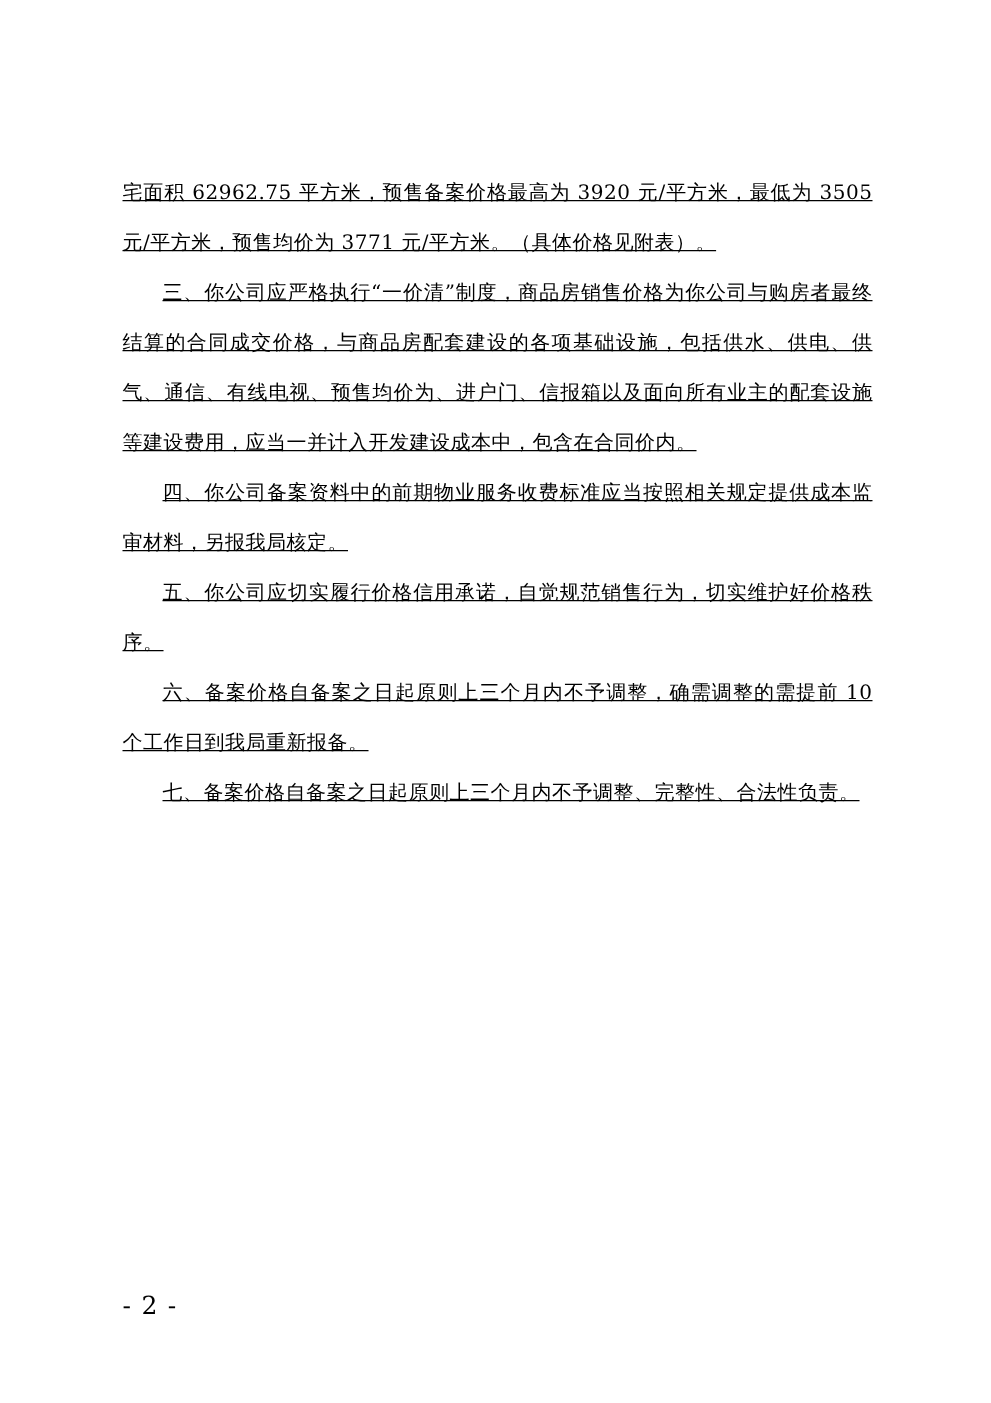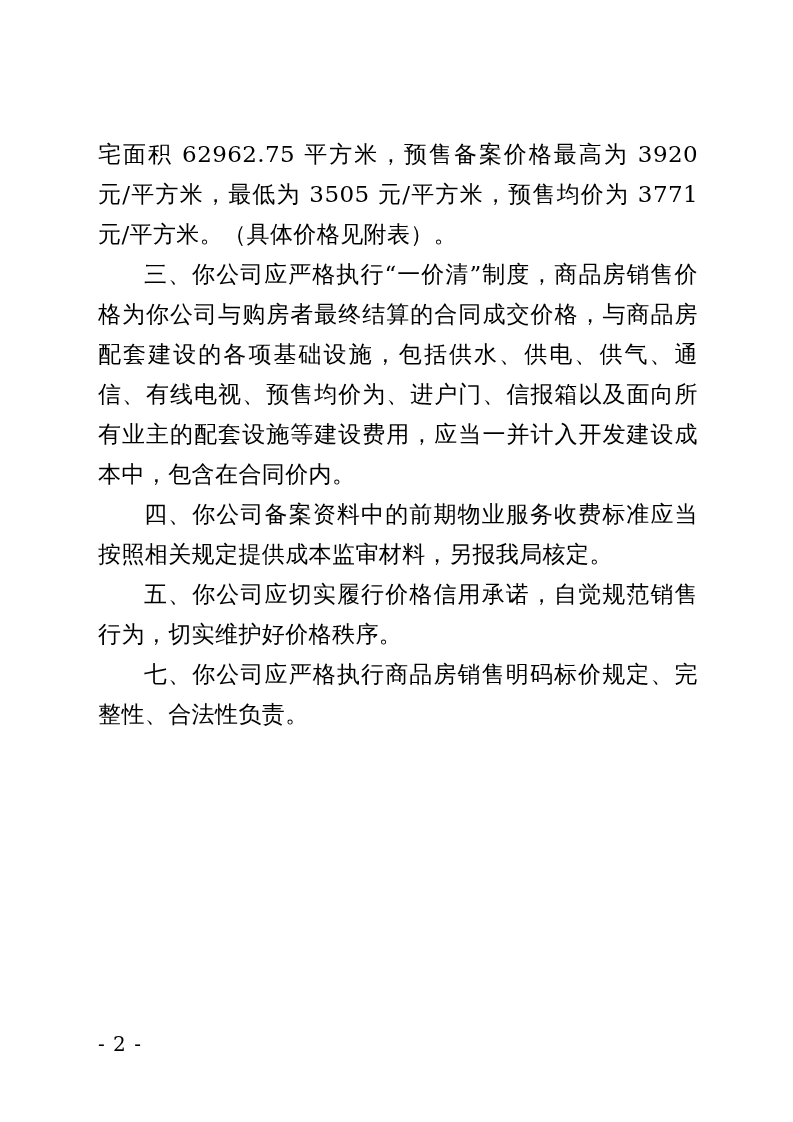--- a/index.html
+++ b/index.html
@@ -23,27 +23,28 @@
     height: 1122px;
     background: #ffffff;
   }
   .body-text {
     position: absolute;
     left: 98px;
     top: 134px;
     width: 600px;
   }
   .para {
-    font-size: 23px;
+    font-size: 16px;
     line-height: 40px;
     letter-spacing: 0.4px;
     text-align: justify;
     text-justify: inter-ideograph;
     margin: 0 0 0 0;
     word-break: break-all;
+    text-decoration: underline;
   }
   .para.indent {
     text-indent: 2em;
   }
   .footer {
     position: absolute;
     left: 98px;
     top: 1032px;
     width: 600px;
     text-align: left;
@@ -55,18 +56,19 @@
 </head>
 <body>
 
 <div class="page">
 
   <div class="body-text">
     <p class="para">宅面积 62962.75 平方米，预售备案价格最高为 3920 元/平方米，最低为 3505 元/平方米，预售均价为 3771 元/平方米。（具体价格见附表）。</p>
     <p class="para indent">三、你公司应严格执行“一价清”制度，商品房销售价格为你公司与购房者最终结算的合同成交价格，与商品房配套建设的各项基础设施，包括供水、供电、供气、通信、有线电视、预售均价为、进户门、信报箱以及面向所有业主的配套设施等建设费用，应当一并计入开发建设成本中，包含在合同价内。</p>
     <p class="para indent">四、你公司备案资料中的前期物业服务收费标准应当按照相关规定提供成本监审材料，另报我局核定。</p>
     <p class="para indent">五、你公司应切实履行价格信用承诺，自觉规范销售行为，切实维护好价格秩序。</p>
-    <p class="para indent">七、你公司应严格执行商品房销售明码标价规定、完整性、合法性负责。</p>
+    <p class="para indent">六、备案价格自备案之日起原则上三个月内不予调整，确需调整的需提前 10 个工作日到我局重新报备。</p>
+    <p class="para indent">七、备案价格自备案之日起原则上三个月内不予调整、完整性、合法性负责。</p>
   </div>
 
   <div class="footer">- 2 -</div>
 
 </div>
 
 </body></html>

